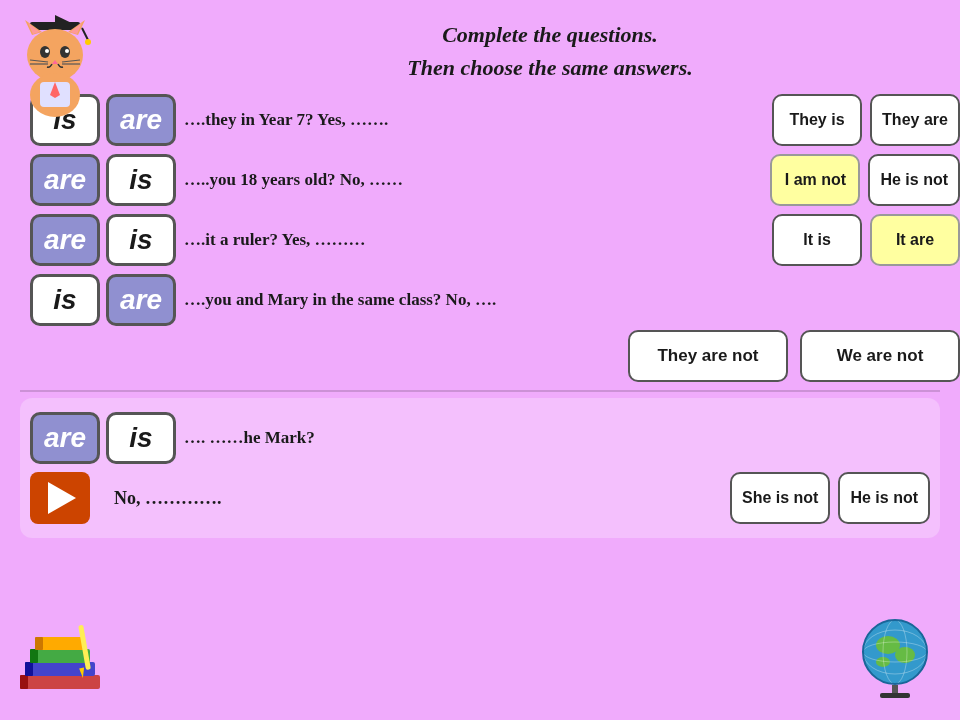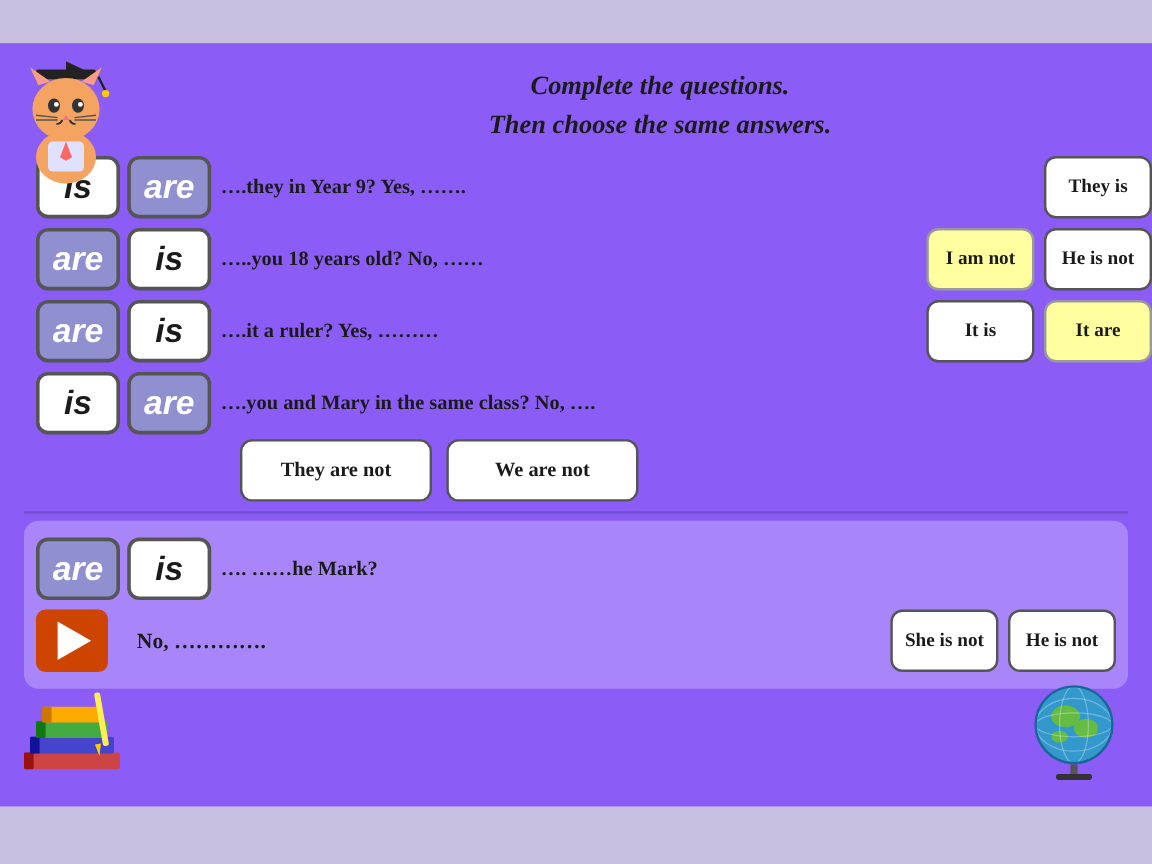--- a/index.html
+++ b/index.html
@@ -8,24 +8,23 @@
       width: 960px;
       height: 720px;
       background: #c8c0e0;
       font-family: 'Comic Sans MS', 'Chalkboard SE', cursive;
       overflow: hidden;
       position: relative;
     }
 
     .page {
       width: 960px;
-      height: 636px;
+      height: 720px;
       position: relative;
-      background: #8b5cf6;
-      margin-top: 36px;
+      background: #f0abfc;
     }
 
     
     .header {
       text-align: center;
       padding: 18px 0 10px 0;
       margin-left: 140px;
     }
 
     .header-title {
@@ -96,21 +95,20 @@
       border-radius: 10px;
       font-size: 16px;
       font-weight: bold;
       color: #1a1a1a;
       min-width: 90px;
       height: 52px;
       padding: 4px 10px;
       text-align: center;
       cursor: pointer;
       line-height: 1.2;
-      font-family: Liberation Serif, serif;
     }
 
     .answer-btn.highlighted {
       background: #ffffa0;
       border-color: #999;
     }
 
     
     .answer-row {
       display: flex;
@@ -258,23 +256,24 @@
       <span>Complete the questions.</span><br>
       <span>Then choose the same answers.</span>
     </div>
   </div>
 
   <div class="question-row" style="padding-left:30px;">
     <div class="word-btns-group">
       <button class="word-btn">is</button>
       <button class="word-btn selected">are</button>
     </div>
-    <span class="question-text">….they in Year 9? Yes, …….</span>
+    <span class="question-text">….they in Year 7? Yes, …….</span>
     <div class="answer-btns-group">
       <button class="answer-btn">They is</button>
+      <button class="answer-btn">They are</button>
     </div>
   </div>
 
   <div class="question-row" style="padding-left:30px;">
     <div class="word-btns-group">
       <button class="word-btn selected">are</button>
       <button class="word-btn">is</button>
     </div>
     <span class="question-text">…..you 18 years old? No, ……</span>
     <div class="answer-btns-group">
@@ -296,21 +295,21 @@
   </div>
 
   <div class="q4-block">
     <div class="question-row" style="padding-left:30px; margin-bottom:4px;">
       <div class="word-btns-group">
         <button class="word-btn">is</button>
         <button class="word-btn selected">are</button>
       </div>
       <span class="question-text">….you and Mary in the same class? No, ….</span>
     </div>
-    <div class="answer-row" style="justify-content:flex-start; padding-left:200px;">
+    <div class="answer-row" style="justify-content:flex-end; padding-left:200px;">
       <button class="answer-btn wide">They are not</button>
       <button class="answer-btn wide">We are not</button>
     </div>
   </div>
 
   <div class="divider"></div>
 
   <div class="q5-block">
     <div class="q5-row" style="padding-left:0;">
       <div class="word-btns-group">

